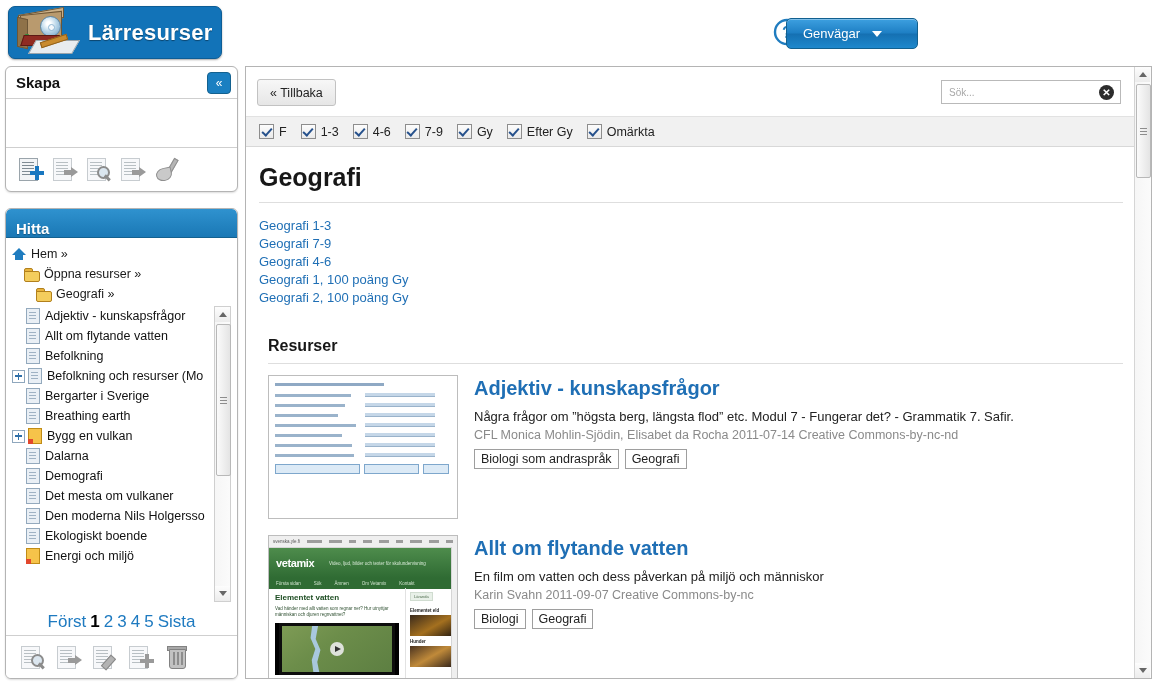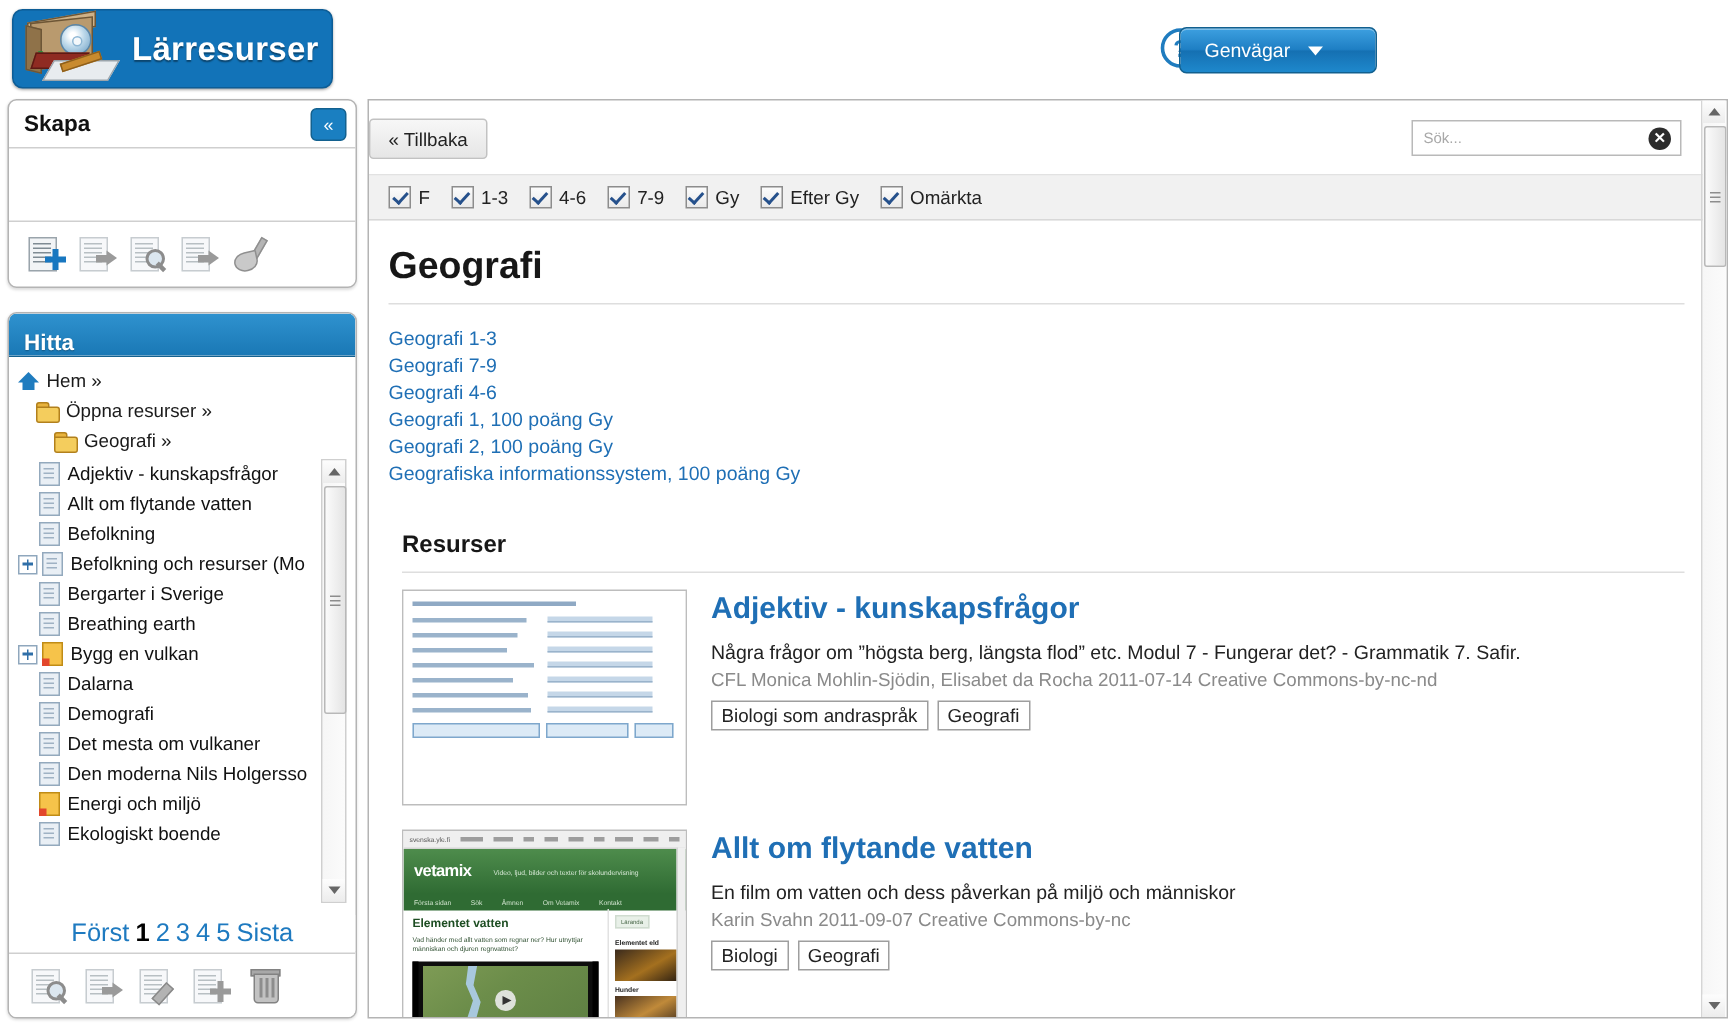--- a/index.html
+++ b/index.html
@@ -564,21 +564,21 @@
     box-sizing: border-box;
     overflow: hidden;
   }
   #content-toolbar {
     position: relative;
     height: 49px;
     border-bottom: 1px solid #e2e2e2;
   }
   #back-button {
     position: absolute;
-    left: 0; top: 12px;
+    left: 11px; top: 12px;
     height: 25px;
     padding: 0 12px;
     background: linear-gradient(to bottom, #f7f7f7, #e6e6e6);
     border: 1px solid #c2c2c2;
     border-radius: 3px;
     font-size: 12.5px;
     color: #222;
     display: flex;
     align-items: center;
     cursor: pointer;
@@ -951,27 +951,27 @@
             <span class="page-icon"></span>
             <span class="tree-label">Det mesta om vulkaner</span>
           </div>
           <div class="tree-row">
             <span class="expander-space"></span>
             <span class="page-icon"></span>
             <span class="tree-label">Den moderna Nils Holgersso</span>
           </div>
           <div class="tree-row">
             <span class="expander-space"></span>
+            <span class="page-icon"></span>
+            <span class="tree-label">Ekologiskt boende</span>
+          </div>
+          <div class="tree-row">
+            <span class="expander-space"></span>
             <span class="page-icon orange"></span>
             <span class="tree-label">Energi och miljö</span>
-          </div>
-          <div class="tree-row">
-            <span class="expander-space"></span>
-            <span class="page-icon"></span>
-            <span class="tree-label">Ekologiskt boende</span>
           </div>
         </div>
       <div id="tree-scrollbar">
         <div class="sb-arrow up">
             <span class="tri-up"></span>
           </div>
         <div class="sb-thumb" style="top:17px;height:150px;">
             <span class="grip"></span>
           </div>
         <div class="sb-arrow down">
@@ -1059,21 +1059,20 @@
   <div id="content-scroll">
     <div id="content-inner">
       <h1 id="section-title">Geografi</h1>
 
       <div id="category-links">
           <a class="cat-link">Geografi 1-3</a>
           <a class="cat-link">Geografi 7-9</a>
           <a class="cat-link">Geografi 4-6</a>
           <a class="cat-link">Geografi 1, 100 poäng Gy</a>
           <a class="cat-link">Geografi 2, 100 poäng Gy</a>
-          <a class="cat-link">Geografiska informationssystem, 100 poäng Gy</a>
         </div>
 
       <div id="resurser-title">Resurser</div>
 
       <div class="resource-row">
         <div class="thumb">
           <div class="ws">
             <div class="ws-h"></div>
             <div class="ws-line">
                 <span class="ws-q"></span>

